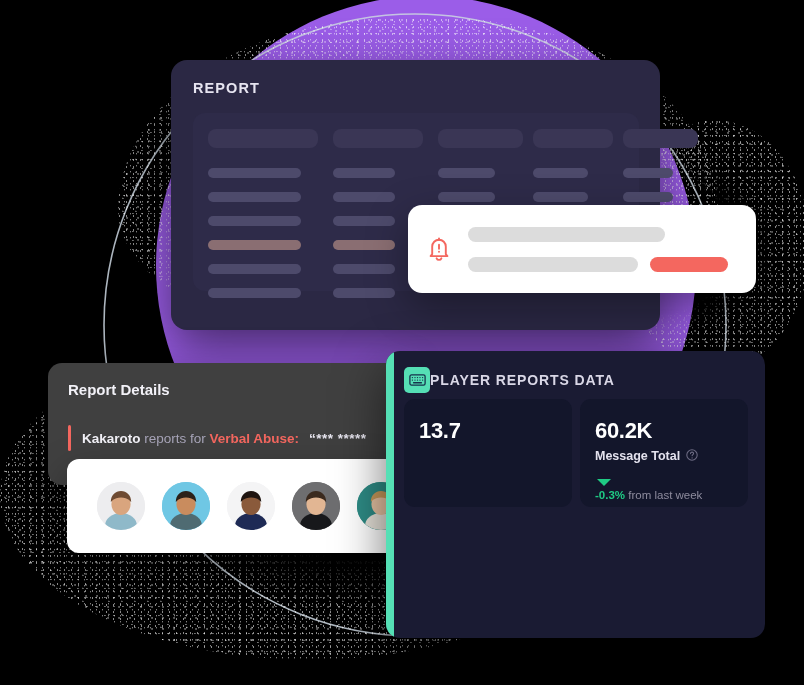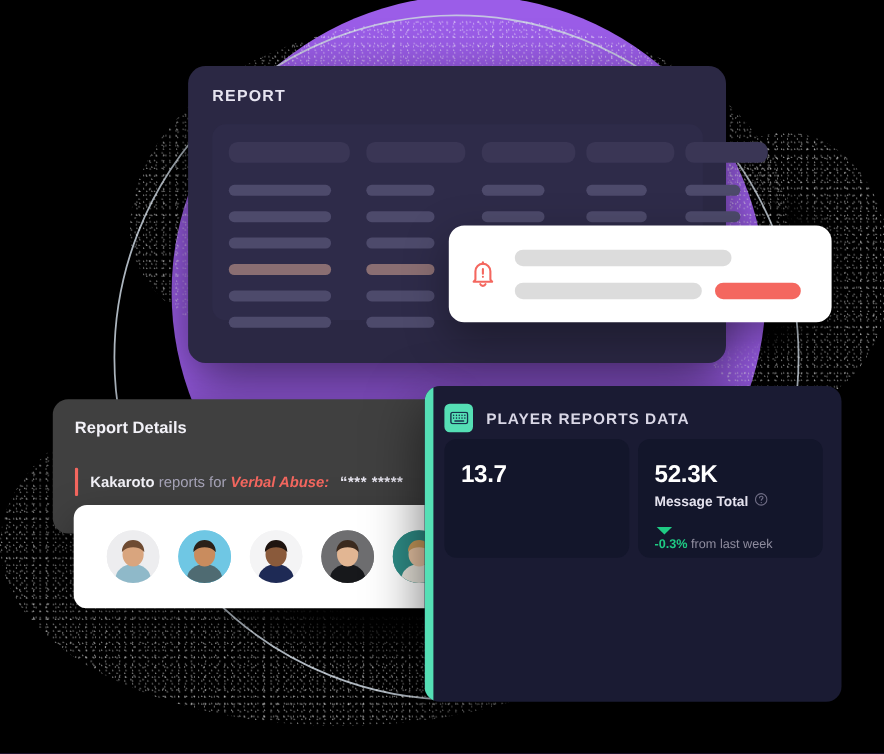--- a/index.html
+++ b/index.html
@@ -88,21 +88,21 @@
     color:#F2F1F7; font-size:15px; font-weight:bold;
   }
   .quote-row{
     position:absolute; left:20px; top:62px; right:0;
     display:flex; align-items:center; gap:11px;
     white-space:nowrap; overflow:hidden;
   }
   .quote-bar{ width:3px; height:26px; border-radius:2px; background:#F4675F; flex:0 0 auto; }
   .quote-text{ font-size:13.5px; color:#A7A4B8; }
   .quote-text b.name{ color:#F2F1F7; font-weight:bold; }
-  .quote-text b.reason{ color:#F4675F; font-weight:bold;font-style:italic; }
+  .quote-text b.reason{ color:#F4675F; font-weight:bold; }
   .quote-text .masked{ color:#E8E6F0; font-weight:bold; padding-left:6px; letter-spacing:.5px;}
 
   .avatar-card{
     position:absolute; left:67px; top:459px; width:331px; height:94px;
     background:#fff; border-radius:12px;
     box-shadow:0 14px 36px rgba(0,0,0,.35);
     display:flex; align-items:center; padding-left:30px; gap:17px;
   }
   .avatar{
     width:48px; height:48px; border-radius:50%; flex:0 0 auto;
@@ -114,21 +114,21 @@
     position:absolute; left:386px; top:351px; width:379px; height:287px;
     background:#1A1B33; border-radius:14px;
     box-shadow:0 18px 50px rgba(0,0,0,.55);
     overflow:hidden;
   }
   .stats-accent{
     position:absolute; left:0; top:0; width:8px; height:100%;
     background:#55DFB5;
   }
   .stats-head{
-    position:absolute; left:18px; top:16px; display:flex; align-items:center; gap:12px;
+    position:absolute; left:18px; top:16px; display:flex; align-items:center; gap:0;
   }
   .kb-icon{
     width:26px; height:26px; border-radius:5px; background:#55DFB5;
     display:flex; align-items:center; justify-content:center; flex:0 0 auto;
   }
   .stats-title{ color:#D9D7E6; font-size:14px; font-weight:bold; letter-spacing:.9px; }
 
   .stats-grid{
     position:absolute; left:18px; top:48px; width:344px; height:224px;
     display:grid; grid-template-columns:1fr 1fr; grid-template-rows:1fr 1fr; gap:8px;
@@ -283,21 +283,21 @@
           <path d="M4.6 8.7h7.8"></path>
         </svg>
       </div>
       <div class="stats-title">PLAYER REPORTS DATA</div>
     </div>
     <div class="stats-grid" id="stats">
         <div class="stat-card">
           <div class="stat-value">13.7</div>
         </div>
         <div class="stat-card">
-          <div class="stat-value">52.3K</div>
+          <div class="stat-value">60.2K</div>
           <div class="stat-label-row">
             <div class="stat-label">Message Total</div>
             <span class="help-ic"><svg width="12" height="12" viewBox="0 0 12 12" fill="none" stroke="#6E6C84" stroke-width="1.05">
                 <circle cx="6" cy="6" r="5.2"></circle>
                 <path d="M4.5 4.6c0-.9.7-1.5 1.6-1.5s1.5.6 1.5 1.4c0 1.1-1.5 1.2-1.5 2.3" stroke-linecap="round"></path>
                 <path d="M6.1 8.9v.02" stroke-linecap="round" stroke-width="1.3"></path>
               </svg></span>
           </div>
           <div class="delta-row">
             <span class="tri down green"></span>

